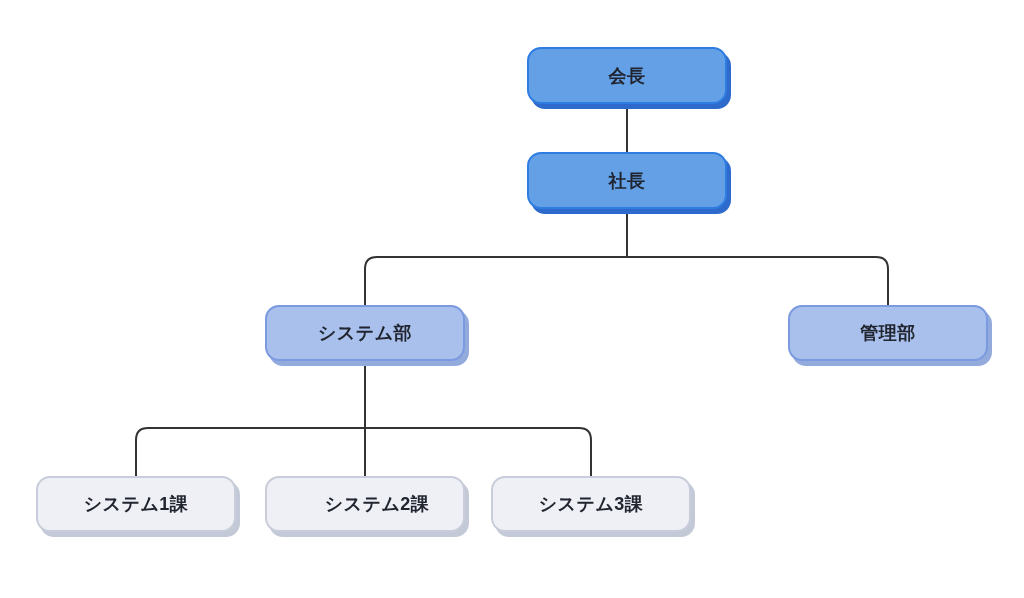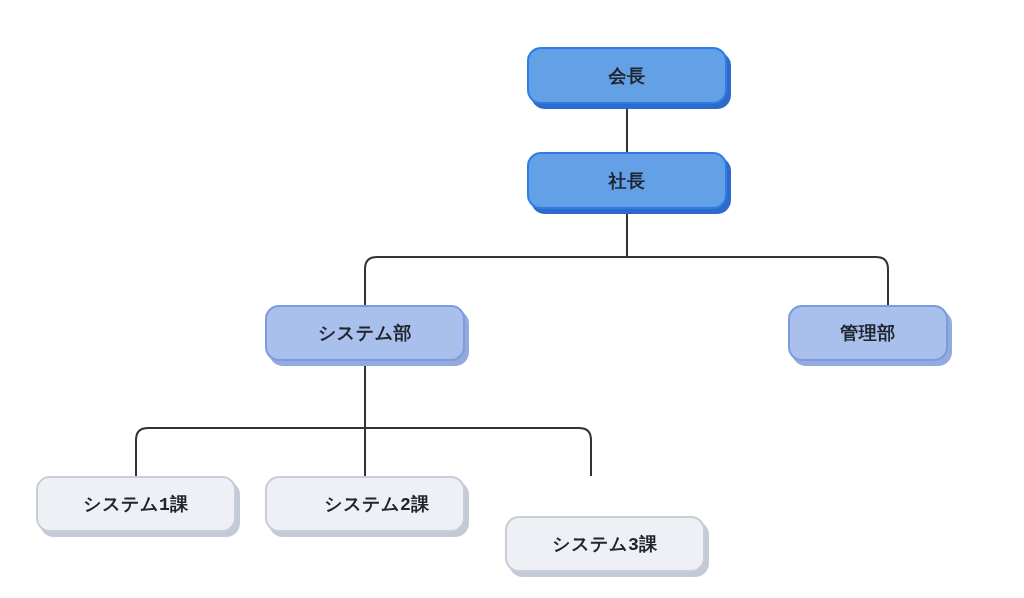--- a/index.html
+++ b/index.html
@@ -6,21 +6,21 @@
     margin: 0;
     padding: 0;
     background: #ffffff;
   }
   .canvas {
     position: relative;
     width: 1024px;
     height: 598px;
     background: var(--canvas-bg, #ffffff);
     overflow: hidden;
-    font-family: Liberation Mono, monospace;
+    font-family: Liberation Sans, sans-serif;
   }
   .connectors {
     position: absolute;
     left: 0;
     top: 0;
     width: 1024px;
     height: 598px;
     z-index: 1;
   }
   .connectors path {
@@ -59,24 +59,24 @@
   .node.leaf {
     background: var(--leaf-fill, #EEF0F6);
     border: 2px solid var(--leaf-border, #C8CDD9);
     box-shadow: 4px 5px 0 0 var(--leaf-shadow, #C3C9D6);
     text-align: center;
   }
   
   .node-chairman   { left: 527px; top: 47px;  width: 200px; height: 57px; }
   .node-president  { left: 527px; top: 152px; width: 200px; height: 57px; }
   .node-sysdept    { left: 265px; top: 305px; width: 200px; height: 56px; }
-  .node-admindept  { left: 788px; top: 305px; width: 160px; height: 56px; }
+  .node-admindept  { left: 788px; top: 305px; width: 200px; height: 56px; }
   .node-sec1       { left: 36px;  top: 476px; width: 200px; height: 56px; }
   .node-sec2       { left: 265px; top: 476px; width: 200px; height: 56px; padding-left: 24px; }
-  .node-sec3       { left: 505px; top: 476px; width: 200px; height: 56px; margin-top: 40px; }
+  .node-sec3       { left: 491px; top: 476px; width: 200px; height: 56px; }
 </style>
 </head>
 <body>
 
 <div class="canvas">
 
   <svg class="connectors" viewBox="0 0 1024 598" xmlns="http://www.w3.org/2000/svg" aria-hidden="true">
     <path d="M627 104 L627 152"></path>
     <path d="M627 209 L627 257"></path>
     <path d="M365 305 L365 269 Q365 257 377 257 L876 257 Q888 257 888 269 L888 305"></path>

